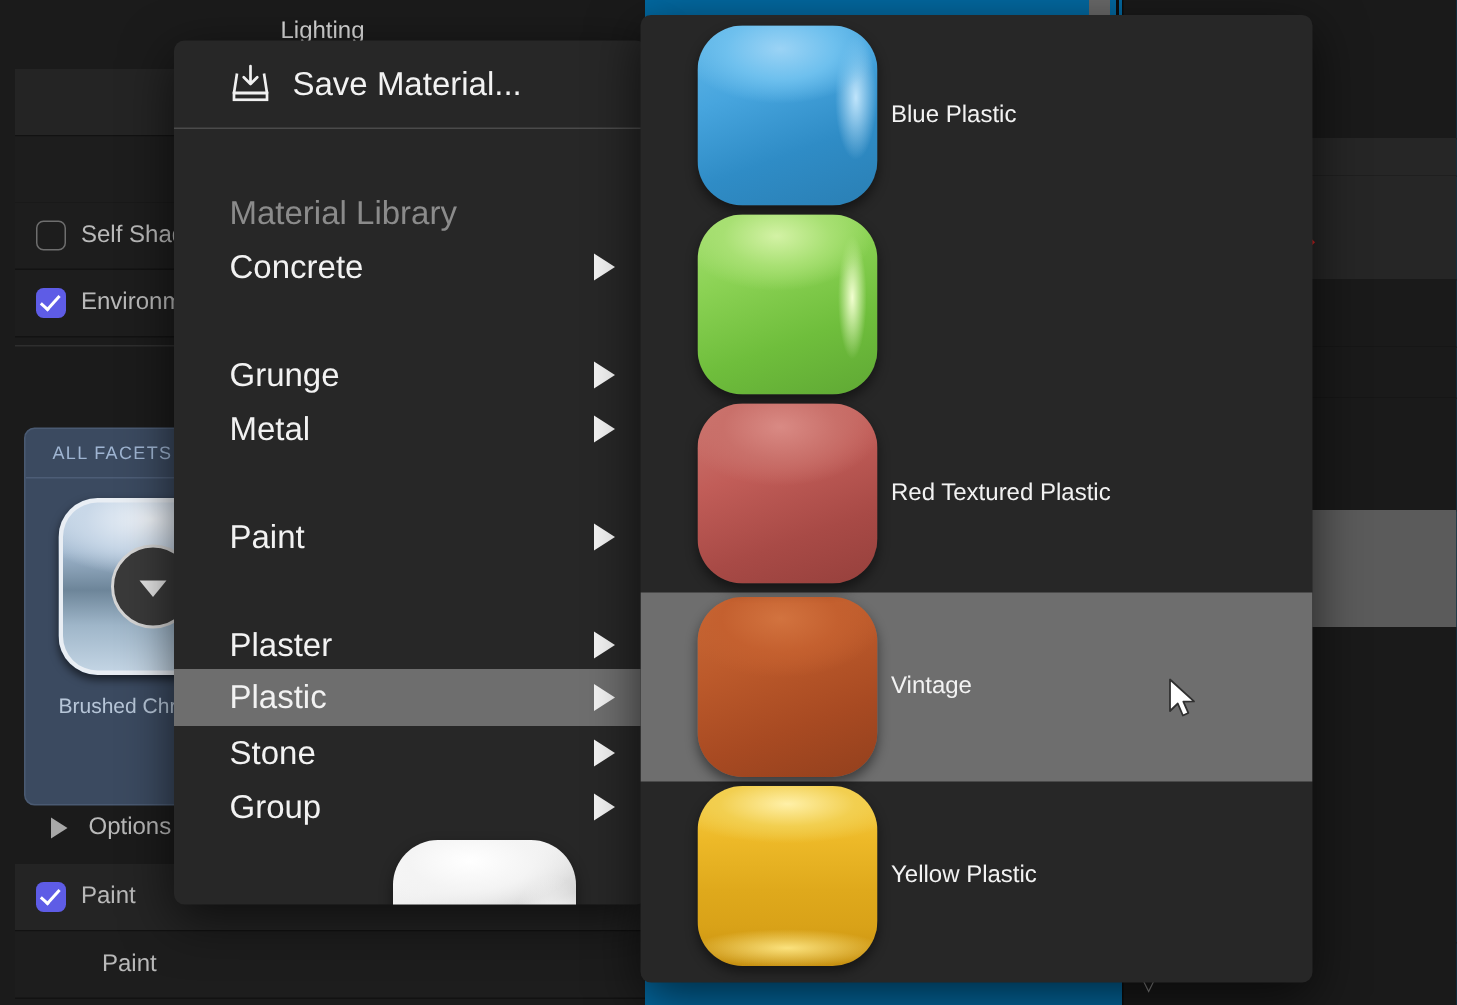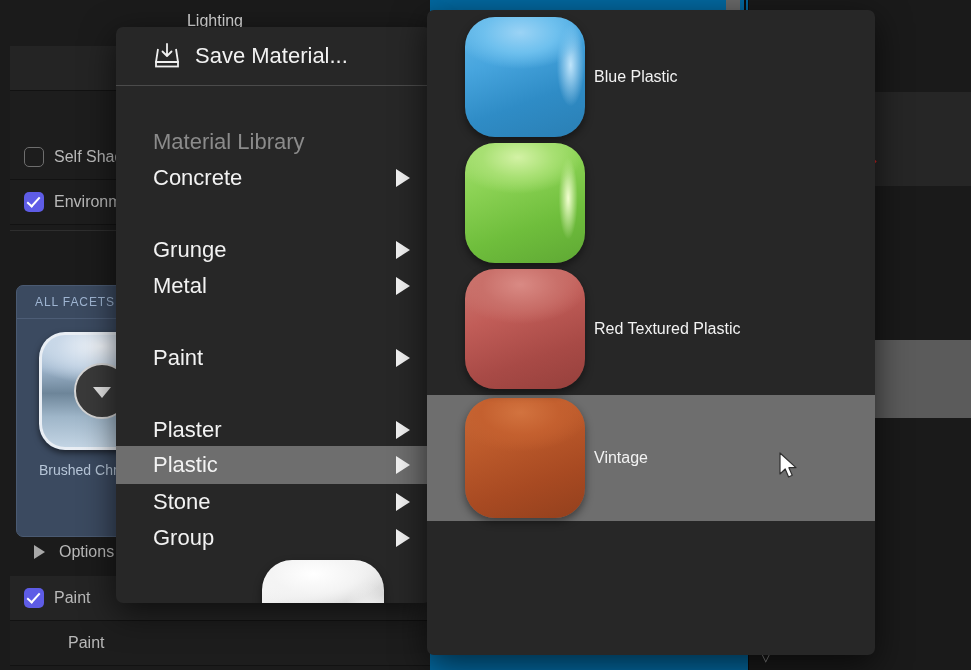--- a/index.html
+++ b/index.html
@@ -333,19 +333,23 @@
     <div class="sm-item hl" style="top:385px">
       <div class="sm-sw sw-vintage"></div>
       <div class="sm-label">Vintage</div>
     </div>
 
     <div class="sm-item" style="top:256px">
       <div class="sm-sw sw-red"></div>
       <div class="sm-label">Red Textured Plastic</div>
     </div>
 
+    <div class="sm-item" style="top:511px">
+      <div class="sm-sw sw-yellow"></div>
+      <div class="sm-label">Yellow Plastic</div>
+    </div>
   </div>
 
   <svg class="cursor" viewBox="0 0 20 30">
     <path d="M1 1 L1 22 L6.2 17 L9.6 25 L13.2 23.3 L9.9 15.7 L17 15.6 Z" fill="#ffffff" stroke="#303030" stroke-width="1.2" stroke-linejoin="round"></path>
   </svg>
 
 </div>
 
 </body></html>

